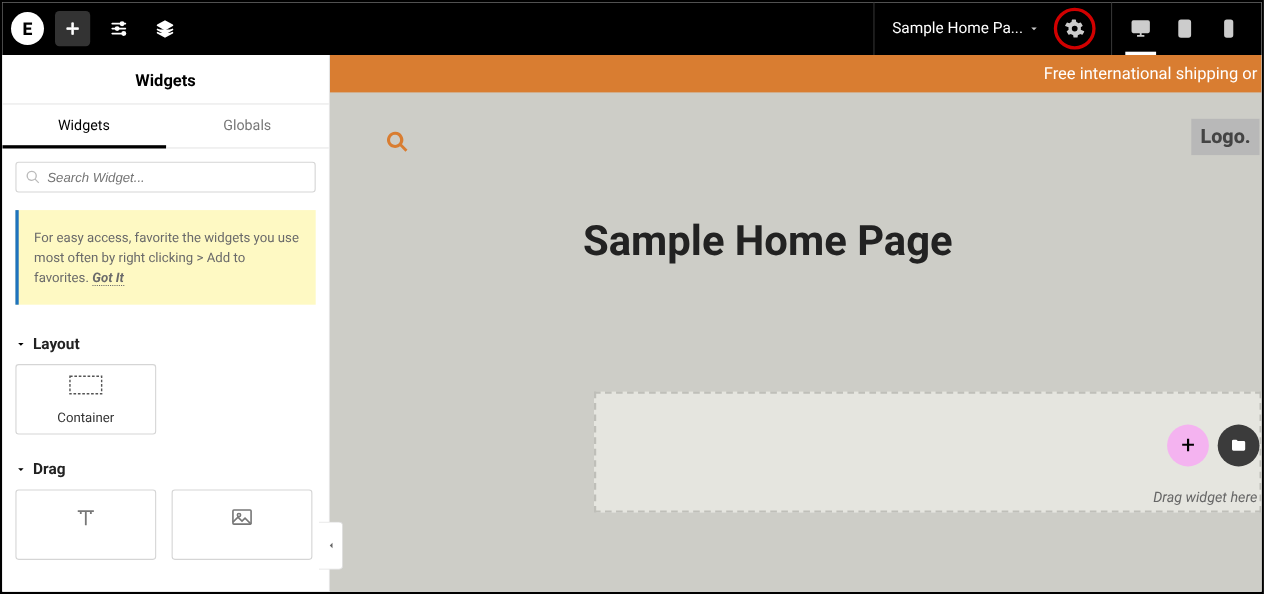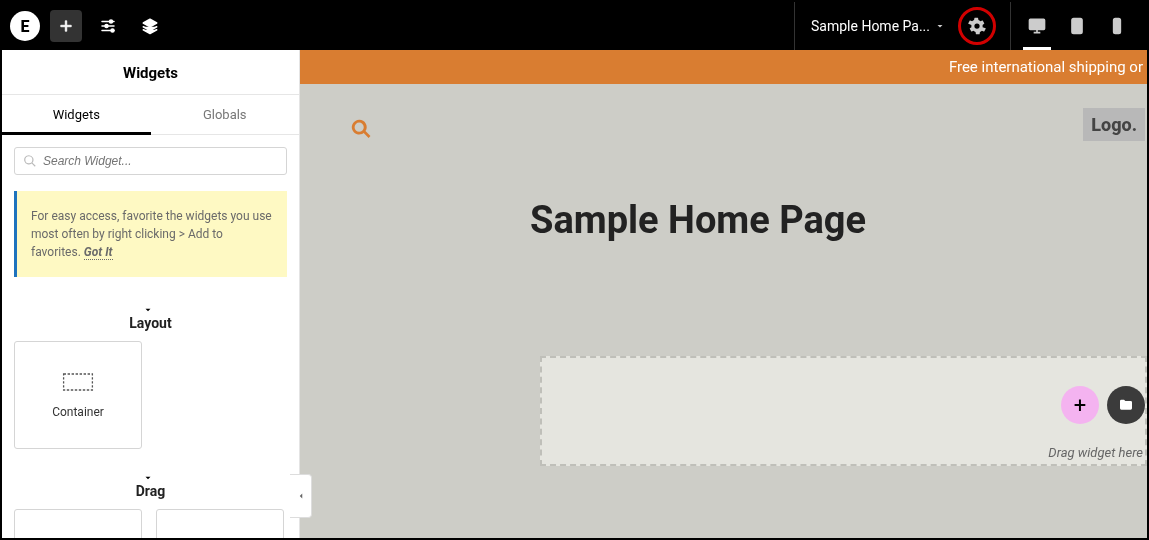--- a/index.html
+++ b/index.html
@@ -27,24 +27,24 @@
   .panel-title { text-align: center; font-weight: 700; font-size: 15px; padding: 14px 0 12px; border-bottom: 1px solid #e6e6e6; }
   .tabs { display: flex; }
   .tab { flex: 1; text-align: center; padding: 12px 0; font-size: 13px; color: #777; cursor: pointer; border-bottom: 1px solid #e6e6e6; }
   .tab.active { color: #000; border-bottom: 3px solid #000; padding-bottom: 10px; }
   .search-wrap { padding: 12px; }
   .search-box { display: flex; align-items: center; border: 1px solid #d5d5d5; border-radius: 3px; padding: 6px 8px; }
   .search-box svg { width: 14px; height: 14px; fill: #bbb; margin-right: 6px; }
   .search-box input { border: none; outline: none; font-size: 12px; flex: 1; font-style: italic; color: #999; }
   .tip-box { margin: 4px 12px 20px; background: #fef9c3; border-left: 3px solid #1e73be; padding: 16px 14px; font-size: 12px; color: #6a6a6a; line-height: 1.5; }
   .tip-box .gotit { font-style: italic; font-weight: 700; cursor: pointer; border-bottom: 1px dotted #6a6a6a; }
-  .section-h { display: flex; align-items: center; padding: 8px 12px 10px; font-size: 14px; font-weight: 700; color: #222; cursor: pointer; flex-direction: column; }
+  .section-h { display: flex; align-items: center; padding: 8px 12px 10px; font-size: 14px; font-weight: 700; color: #222; cursor: pointer; }
   .section-h svg { width: 10px; height: 10px; fill: #000; margin-right: 6px; }
   .grid { display: flex; gap: 14px; padding: 0 12px 16px; flex-wrap: wrap; }
-  .widget-card { width: 128px; height: 108px; border: 1px solid #d5d5d5; border-radius: 3px; display: flex; flex-direction: column; align-items: center; justify-content: center; cursor: pointer; }
+  .widget-card { width: 128px; height: 64px; border: 1px solid #d5d5d5; border-radius: 3px; display: flex; flex-direction: column; align-items: center; justify-content: center; cursor: pointer; }
   .widget-card .wicon { width: 32px; height: 22px; margin-bottom: 12px; display: flex; align-items: center; justify-content: center; }
   .widget-card .wlabel { font-size: 12px; color: #333; }
 
   .canvas { flex: 1; background: #cdcdc7; position: relative; overflow: hidden; }
   .orange-bar { height: 34px; background: #d97d31; color: #fff; display: flex; align-items: center; justify-content: flex-end; padding-right: 4px; font-size: 15px; white-space: nowrap; overflow: hidden; }
   .canvas-search { position: absolute; left: 50px; top: 68px; cursor: pointer; }
   .canvas-search svg { width: 22px; height: 22px; fill: #d97d31; }
   .fake-logo { position: absolute; right: 2px; top: 58px; background: #b8b8b8; font-weight: 800; color: #444; font-size: 18px; padding: 6px 8px; }
   .page-h1 { position: absolute; left: 230px; top: 148px; font-size: 38px; font-weight: 700; color: #222; }
   .dropzone { position: absolute; left: 240px; top: 306px; right: 0; height: 110px; border: 2px dashed #bfbfb9; background: #e5e5df; }

